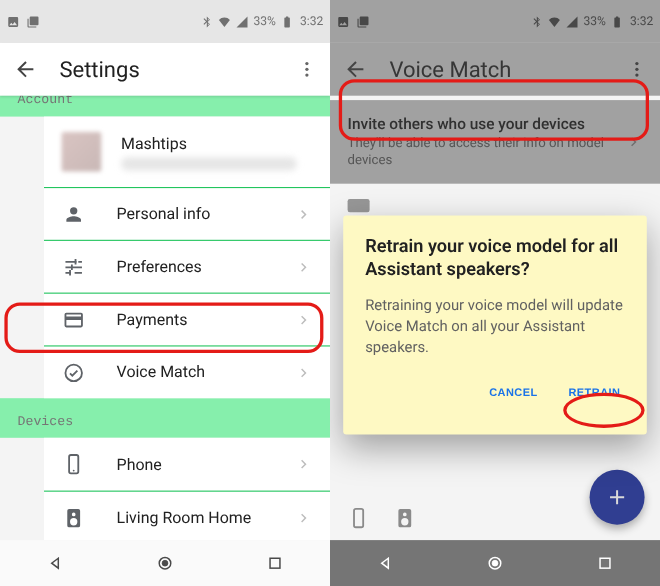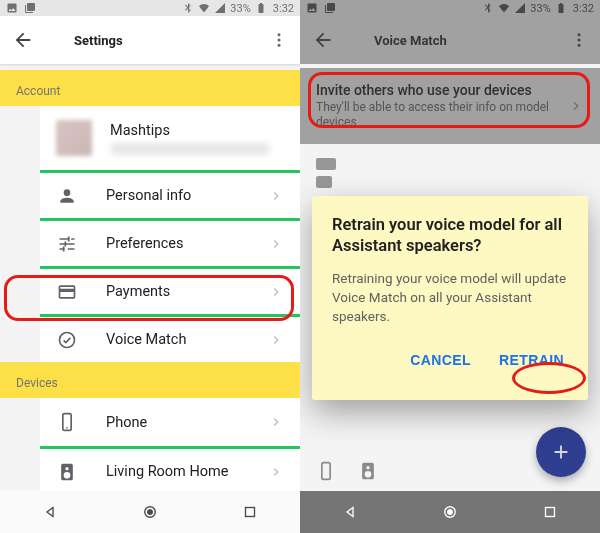--- a/index.html
+++ b/index.html
@@ -2,42 +2,42 @@
 <html><head>
 <meta charset="utf-8">
 <style>
   * { box-sizing: border-box; margin: 0; padding: 0; -webkit-font-smoothing: antialiased; }
   body { width: 600px; height: 533px; font-family: Roboto, "Helvetica Neue", Arial, sans-serif; background: #fff; overflow: hidden; position: relative; }
   .pane { position: absolute; top: 0; bottom: 0; width: 300px; overflow: hidden; }
   .left { left: 0; background: #f4f4f4; }
   .right { left: 300px; background: #f4f4f4; }
 
   
-  .statusbar { height: 16px; background: #e6e6e6; display: flex; align-items: center; padding: 0 6px; font-size: 11px; color: #707070; justify-content: space-between; }
+  .statusbar { height: 39px; background: #e6e6e6; display: flex; align-items: center; padding: 0 6px; font-size: 11px; color: #707070; justify-content: space-between; }
   .statusbar .sb-left { display: flex; align-items: center; gap: 6px; }
   .statusbar .sb-right { display: flex; align-items: center; gap: 4px; }
   .statusbar svg { width: 12px; height: 12px; }
   .statusbar .time { margin-left: 2px; }
   .right .statusbar { background: #c9c9c9; color: #5a5a5a; }
   .right .statusbar svg { fill: #5a5a5a; }
   .left .statusbar svg { fill: #707070; }
 
   
   .appbar { height: 48px; background: #fff; display: flex; align-items: center; padding: 0 12px; box-shadow: 0 1px 2px rgba(0,0,0,0.12); position: relative; z-index: 2; }
-  .appbar .title { font-size: 13px; font-weight: 700; color: #212121; margin-left: 40px; }
+  .appbar .title { font-size: 20px; font-weight: 400; color: #212121; margin-left: 20px; }
   .appbar .overflow { margin-left: auto; color: #666; }
   .right .appbar { background: #c9c9c9; box-shadow: none; }
   .right .appbar .title { color: #444; }
   .right-dim { filter: brightness(0.80); }
 
   
   .list-scroll { position: absolute; top: 70px; bottom: 42px; left: 0; right: 0; overflow: hidden; }
-  .section-label { font-size: 12px; color: #757575; padding: 14px 16px 8px; background: #fde047; }
+  .section-label { font-size: 12px; color: #757575; padding: 14px 16px 8px; background: #86efac; font-family: Liberation Mono, monospace; }
   .row { background: #fff; display: flex; align-items: center; padding: 0 16px; height: 48px; position: relative; margin-left: 40px; }
-  .row + .row { border-top: 3px solid #22c55e; }
+  .row + .row { border-top: 1px solid #22c55e; }
   .row .ico { width: 22px; height: 22px; margin-right: 28px; display: flex; align-items: center; justify-content: center; color: #5f6368; }
   .row .row-text { font-size: 14.5px; color: #212121; }
   .row .chev { margin-left: auto; color: #bdbdbd; }
   .row.profile { height: 64px; }
   .row.profile .ico { width: 36px; height: 36px; margin-right: 18px; }
   .avatar-blur { width: 36px; height: 36px; background: linear-gradient(135deg,#d9c4c2,#c9b8b6); filter: blur(2px); border-radius: 2px; }
   .name-blur { width: 160px; height: 12px; background: #e6e6e6; filter: blur(3px); margin-top: 4px; border-radius: 6px; }
   svg { display: block; }
 
   
@@ -64,21 +64,21 @@
   
   .hint-icons { position: absolute; left: 16px; bottom: 52px; display: flex; gap: 22px; }
   .hint-icons svg { width: 20px; height: 20px; fill: #8a8a8a; }
 
   
   .scrim { position: absolute; inset: 0; background: rgba(0,0,0,0.0); }
   .dialog { position: absolute; left: 12px; right: 12px; top: 196px; background: #fef9c3; border-radius: 3px; box-shadow: 0 12px 32px rgba(0,0,0,0.35); padding: 18px 20px 22px; }
   .dialog .dlg-title { font-size: 16.5px; font-weight: 600; color: #212121; line-height: 1.3; }
   .dialog .dlg-msg { font-size: 13.5px; color: #616161; margin-top: 12px; line-height: 1.4; }
   .dialog .dlg-actions { display: flex; justify-content: flex-end; gap: 20px; margin-top: 20px; padding-bottom: 4px; }
-  .dialog .btn { font-size: 14px; font-weight: 600; color: #1a73e8; letter-spacing: 0.4px; cursor: pointer; background: none; border: none; padding: 6px 4px; position: relative; }
+  .dialog .btn { font-size: 10px; font-weight: 600; color: #1a73e8; letter-spacing: 0.4px; cursor: pointer; background: none; border: none; padding: 6px 4px; position: relative; }
   .red-ellipse { position: absolute; border: 3px solid #e41b17; border-radius: 50%/50%; pointer-events: none; }
 
   
   .fab { position: absolute; right: 14px; bottom: 56px; width: 50px; height: 50px; border-radius: 50%; background: #3949ab; display: flex; align-items: center; justify-content: center; box-shadow: 0 4px 8px rgba(0,0,0,0.3); filter: brightness(0.85); }
   .fab svg { width: 22px; height: 22px; fill: #fff; }
 </style>
 </head>
 <body>
 
 <div class="pane left">

